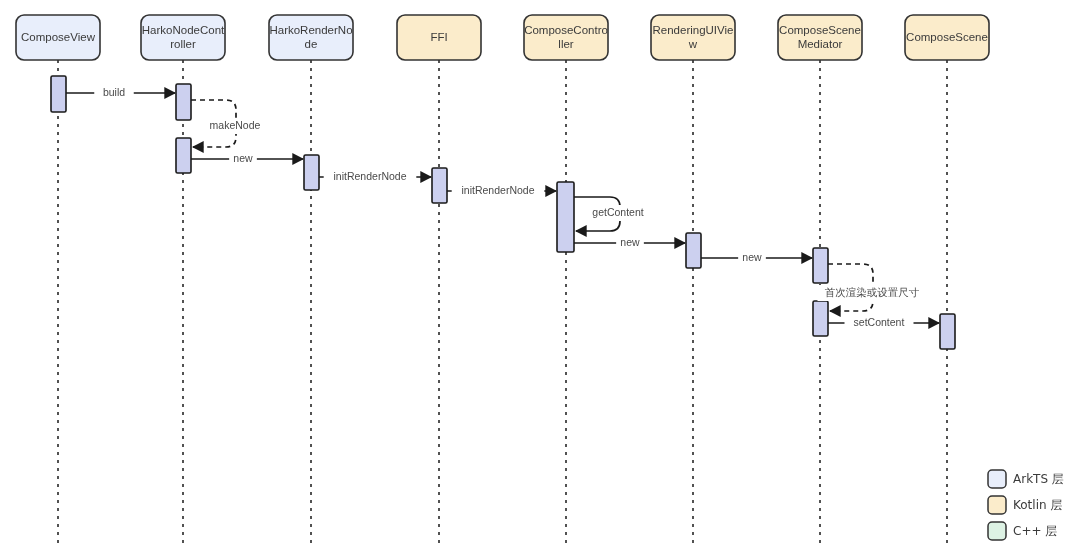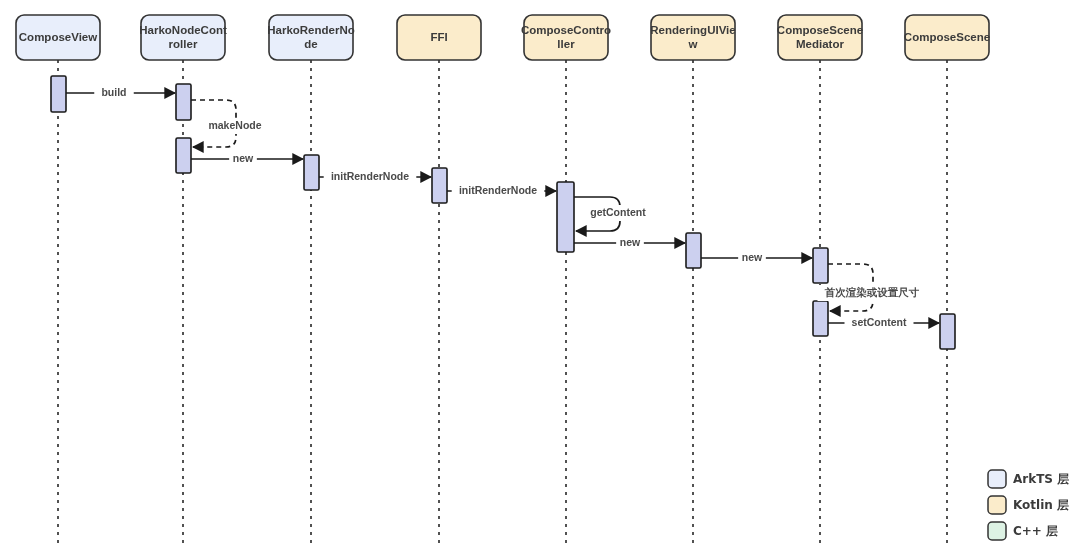--- a/index.html
+++ b/index.html
@@ -10,21 +10,20 @@
   body {
     width: 1080px;
     height: 553px;
     font-family: "Liberation Sans", "DejaVu Sans", sans-serif;
     overflow: hidden;
   }
   #diagram-root {
     position: relative;
     width: 1080px;
     height: 539px;
-    font-weight: bold;
   }
   svg.seq {
     position: absolute;
     top: 0;
     left: 0;
     width: 1080px;
     height: 553px;
     display: block;
   }
   .participant-box {

